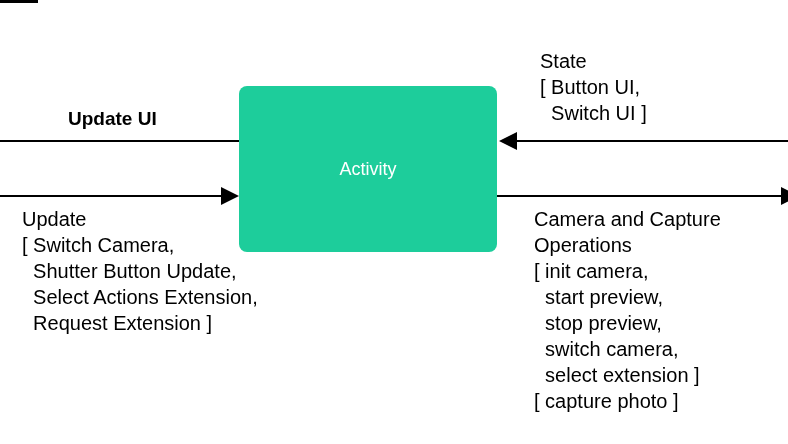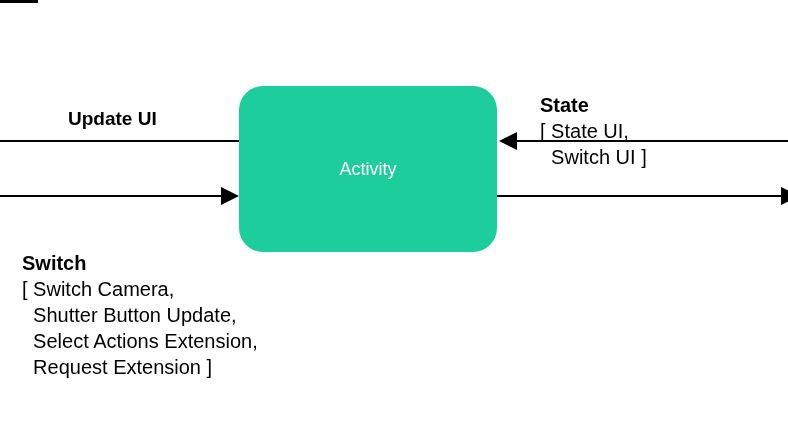--- a/index.html
+++ b/index.html
@@ -20,21 +20,21 @@
     position: absolute;
     left: 0; top: 0;
     width: 38px; height: 3px;
     background: #000000;
   }
   .box {
     position: absolute;
     left: 239px; top: 86px;
     width: 258px; height: 166px;
     background: var(--activity-fill, #1DCD9B);
-    border-radius: 24px;
+    border-radius: 8px;
     display: flex;
     align-items: center;
     justify-content: center;
   }
   .box span {
     color: var(--activity-text, #FFFFFF);
     font-size: 18px;
   }
   .hline {
     position: absolute;
@@ -61,21 +61,21 @@
     font-size: 19px;
     font-weight: bold;
     white-space: pre;
   }
   #update-ui-label { left: 68px; top: 108px; }
   .tblock {
     position: absolute;
     font-size: 20px;
     line-height: 26px;
   }
-  .tblock .bold { font-weight: bold; margin-top: 44px; }
+  .tblock .bold { font-weight: normal; }
   .tblock .pre  { white-space: pre; }
   #state-block   { left: 540px; top: 48px; }
   #actions-block { left: 22px;  top: 206px; width: 300px; }
   #ops-block     { left: 534px; top: 206px; width: 232px; }
 </style>
 </head>
 <body>
 
 <div class="canvas">
 
@@ -92,26 +92,35 @@
   </div>
 
   <div class="hline" id="line-state"></div>
   <div class="arrow-left" id="ah-state"></div>
 
   <div class="hline" id="line-ops"></div>
   <div class="arrow-right" id="ah-ops"></div>
 
   <div class="tblock" id="state-block">
     <div class="bold">State</div>
-    <div class="pre">[ State UI,</div>
+    <div class="pre">[ Button UI,</div>
     <div class="pre">  Switch UI ]</div>
   </div>
 
   <div class="tblock" id="actions-block">
-    <div class="bold">Switch</div>
+    <div class="bold">Update</div>
     <div class="pre">[ Switch Camera,</div>
     <div class="pre">  Shutter Button Update,</div>
     <div class="pre">  Select Actions Extension,</div>
     <div class="pre">  Request Extension ]</div>
   </div>
 
+  <div class="tblock" id="ops-block">
+    <div class="bold">Camera and Capture Operations</div>
+    <div class="pre">[ init camera,</div>
+    <div class="pre">  start preview,</div>
+    <div class="pre">  stop preview,</div>
+    <div class="pre">  switch camera,</div>
+    <div class="pre">  select extension ]</div>
+    <div class="pre">[ capture photo ]</div>
+  </div>
 
 </div>
 
 </body></html>

